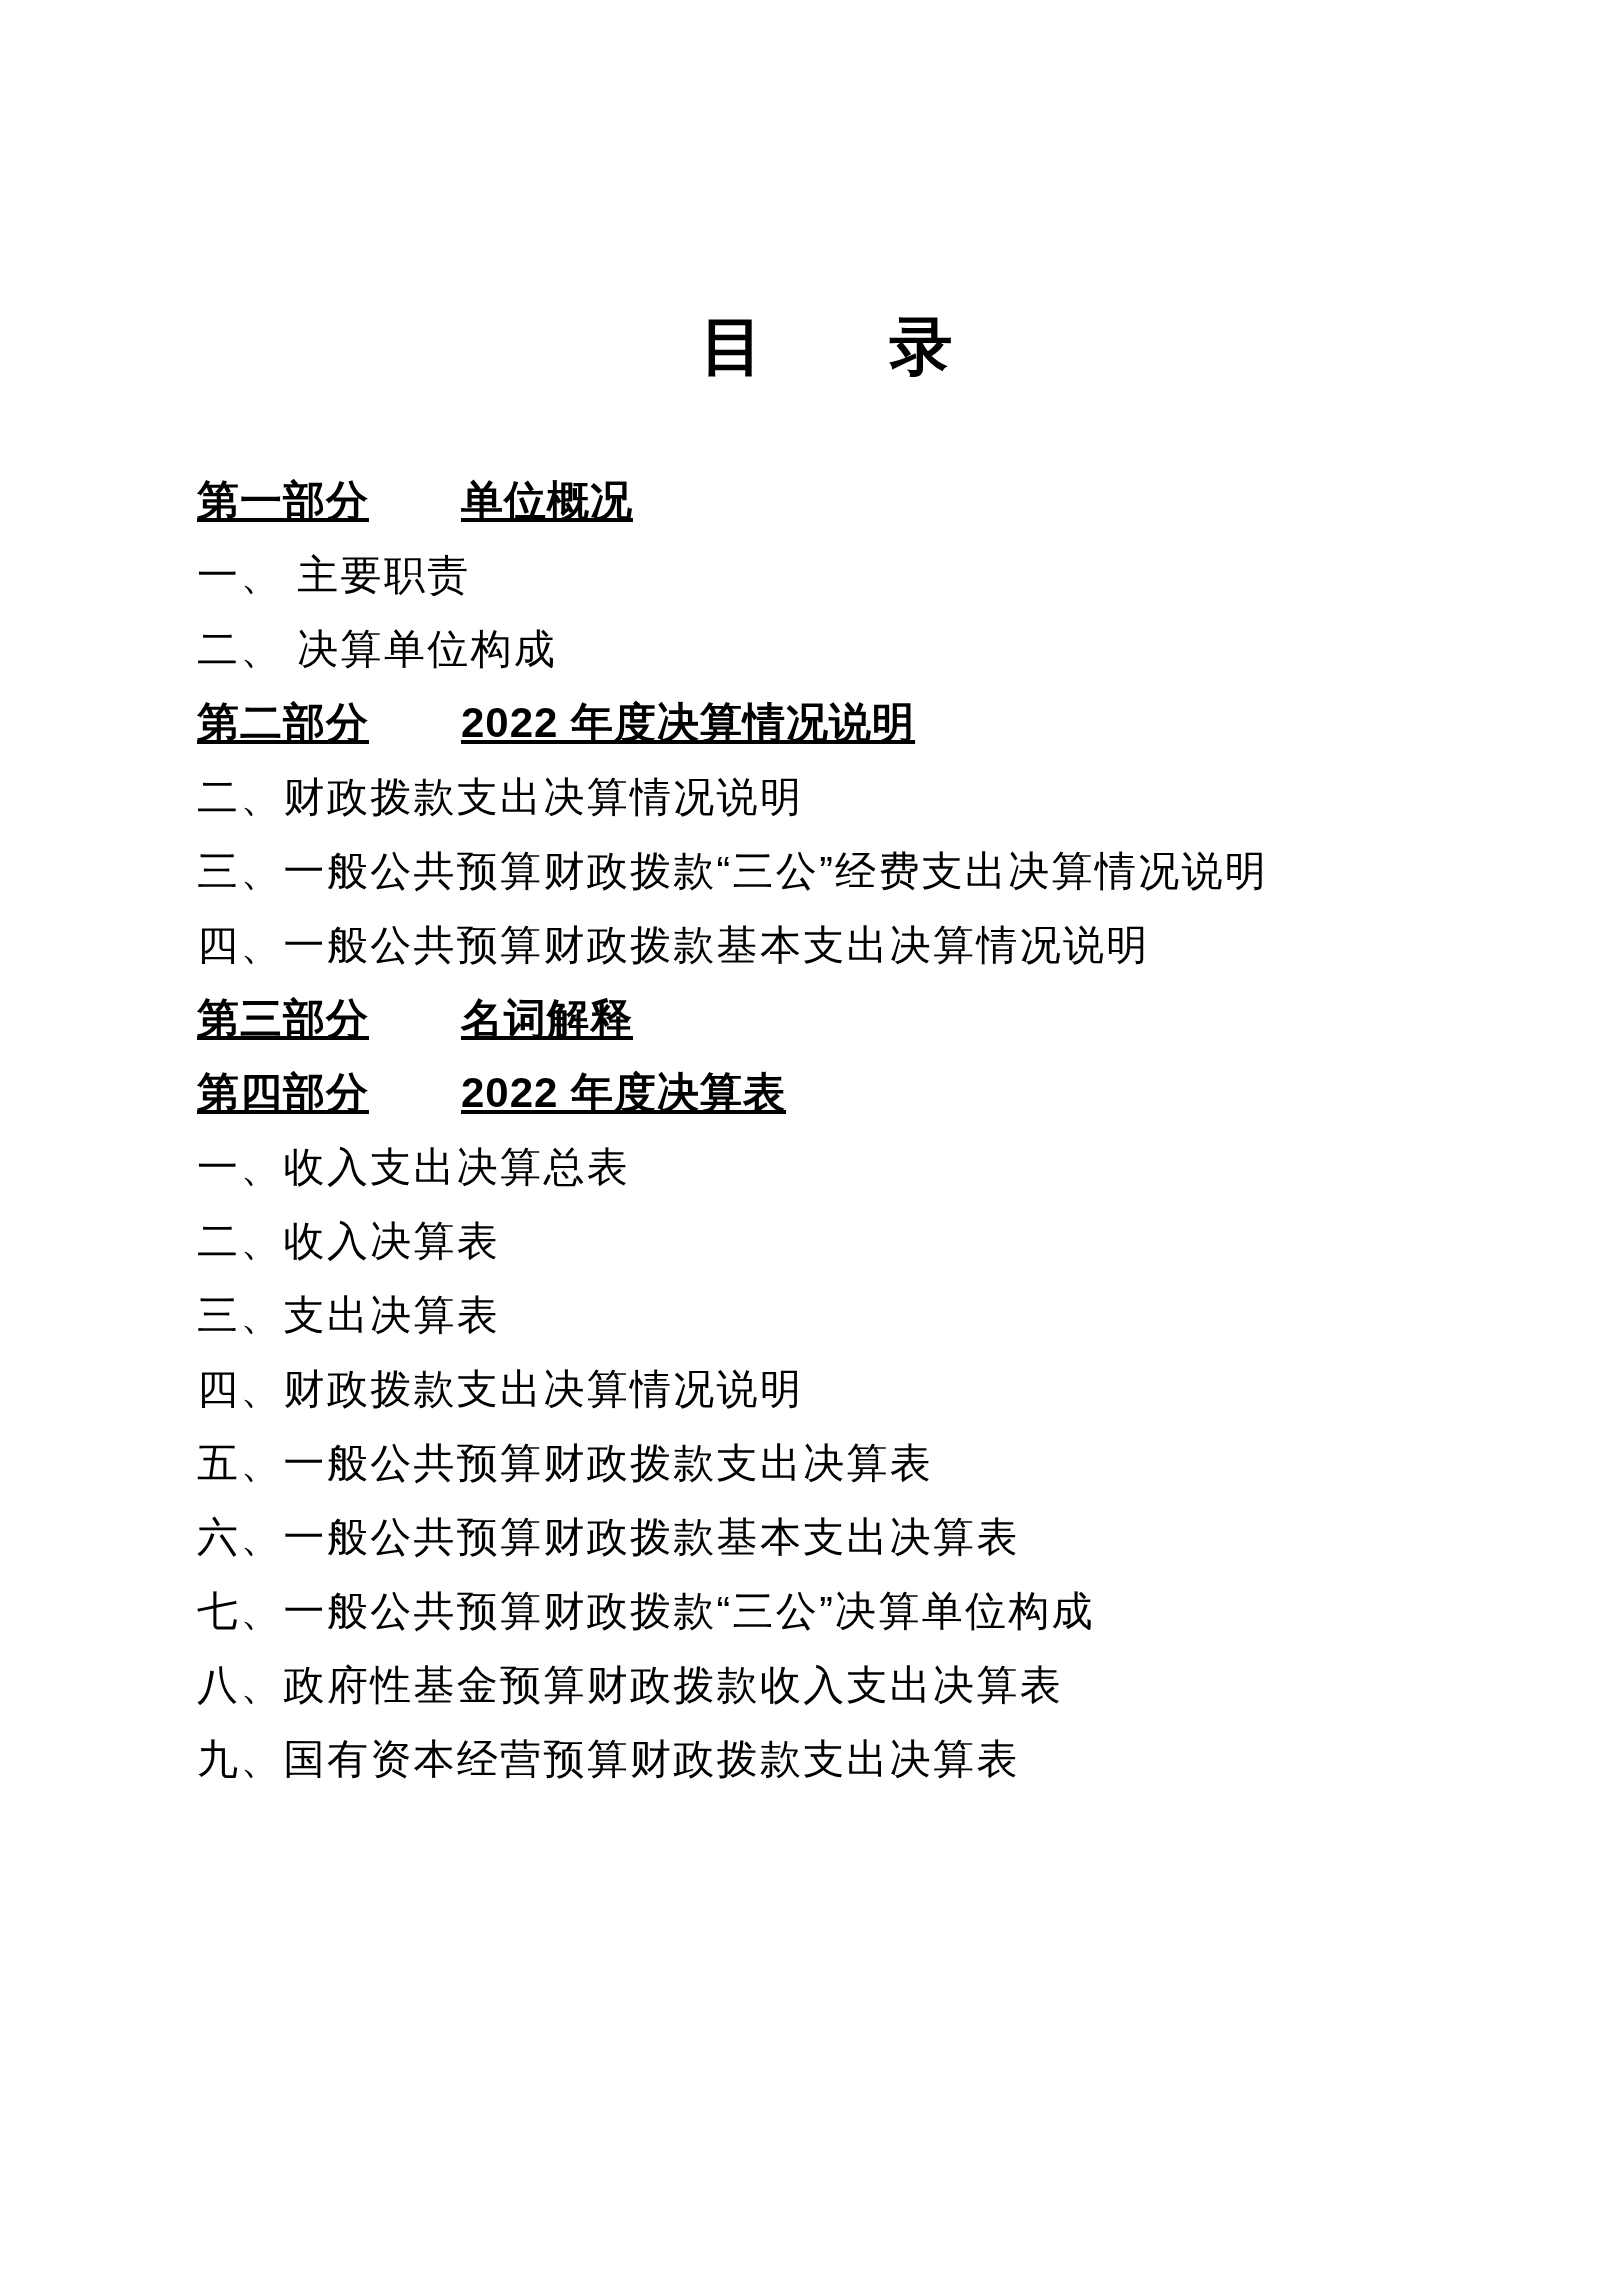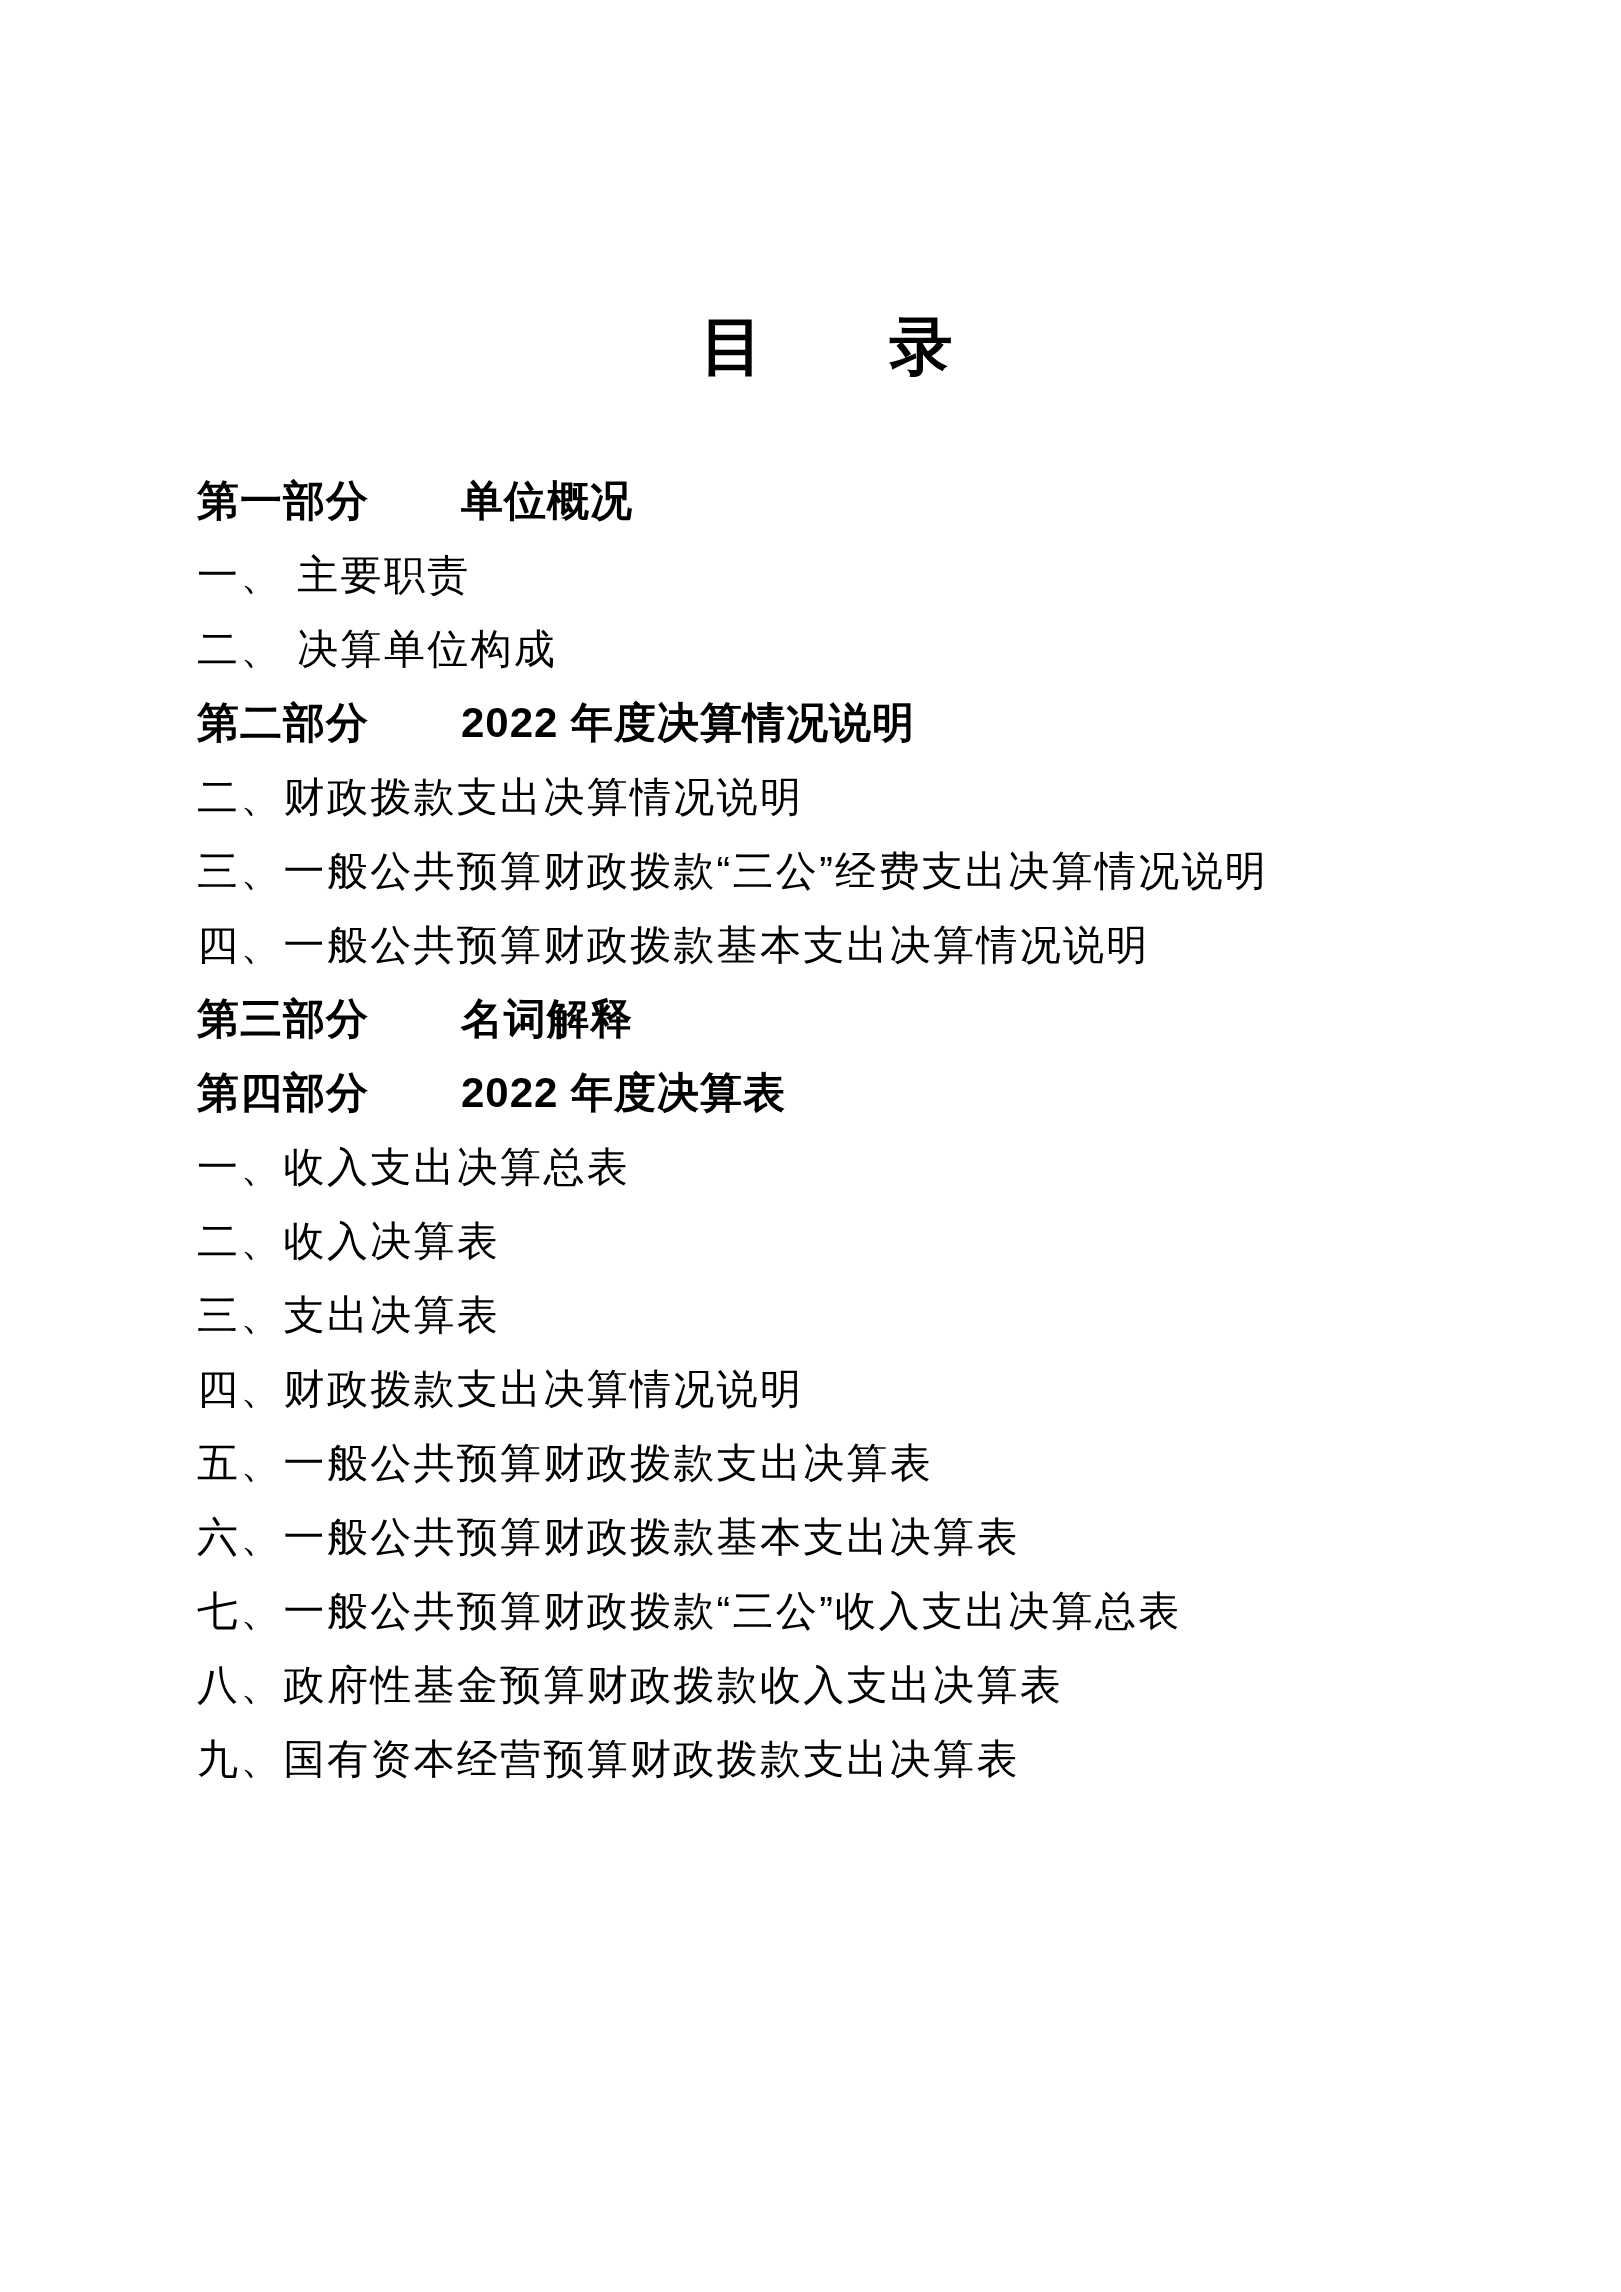--- a/index.html
+++ b/index.html
@@ -38,20 +38,21 @@
     height: 74px;
     display: flex;
     align-items: center;
     white-space: pre;
   }
   .line.part {
     font-family: "Liberation Sans", "DejaVu Sans", sans-serif;
     font-weight: 700;
     font-size: 42px;
     letter-spacing: 1px;
+    text-decoration: underline;
   }
   .part-label {
     display: inline-block;
     min-width: 264px;
   }
   .line.item {
     font-family: Liberation Sans, sans-serif;
     font-weight: 400;
     font-size: 41px;
     letter-spacing: 2.3px;
@@ -71,18 +72,18 @@
       <div class="line item"><span class="item-text">三、一般公共预算财政拨款“三公”经费支出决算情况说明</span></div>
       <div class="line item"><span class="item-text">四、一般公共预算财政拨款基本支出决算情况说明</span></div>
       <div class="line part"><span class="part-label">第三部分</span><span class="part-title">名词解释</span></div>
       <div class="line part"><span class="part-label">第四部分</span><span class="part-title">2022 年度决算表</span></div>
       <div class="line item"><span class="item-text">一、收入支出决算总表</span></div>
       <div class="line item"><span class="item-text">二、收入决算表</span></div>
       <div class="line item"><span class="item-text">三、支出决算表</span></div>
       <div class="line item"><span class="item-text">四、财政拨款支出决算情况说明</span></div>
       <div class="line item"><span class="item-text">五、一般公共预算财政拨款支出决算表</span></div>
       <div class="line item"><span class="item-text">六、一般公共预算财政拨款基本支出决算表</span></div>
-      <div class="line item"><span class="item-text">七、一般公共预算财政拨款“三公”收入支出决算总表</span></div>
+      <div class="line item"><span class="item-text">七、一般公共预算财政拨款“三公”决算单位构成</span></div>
       <div class="line item"><span class="item-text">八、政府性基金预算财政拨款收入支出决算表</span></div>
       <div class="line item"><span class="item-text">九、国有资本经营预算财政拨款支出决算表</span></div>
     </div>
 </div>
 
 
 </body></html>

